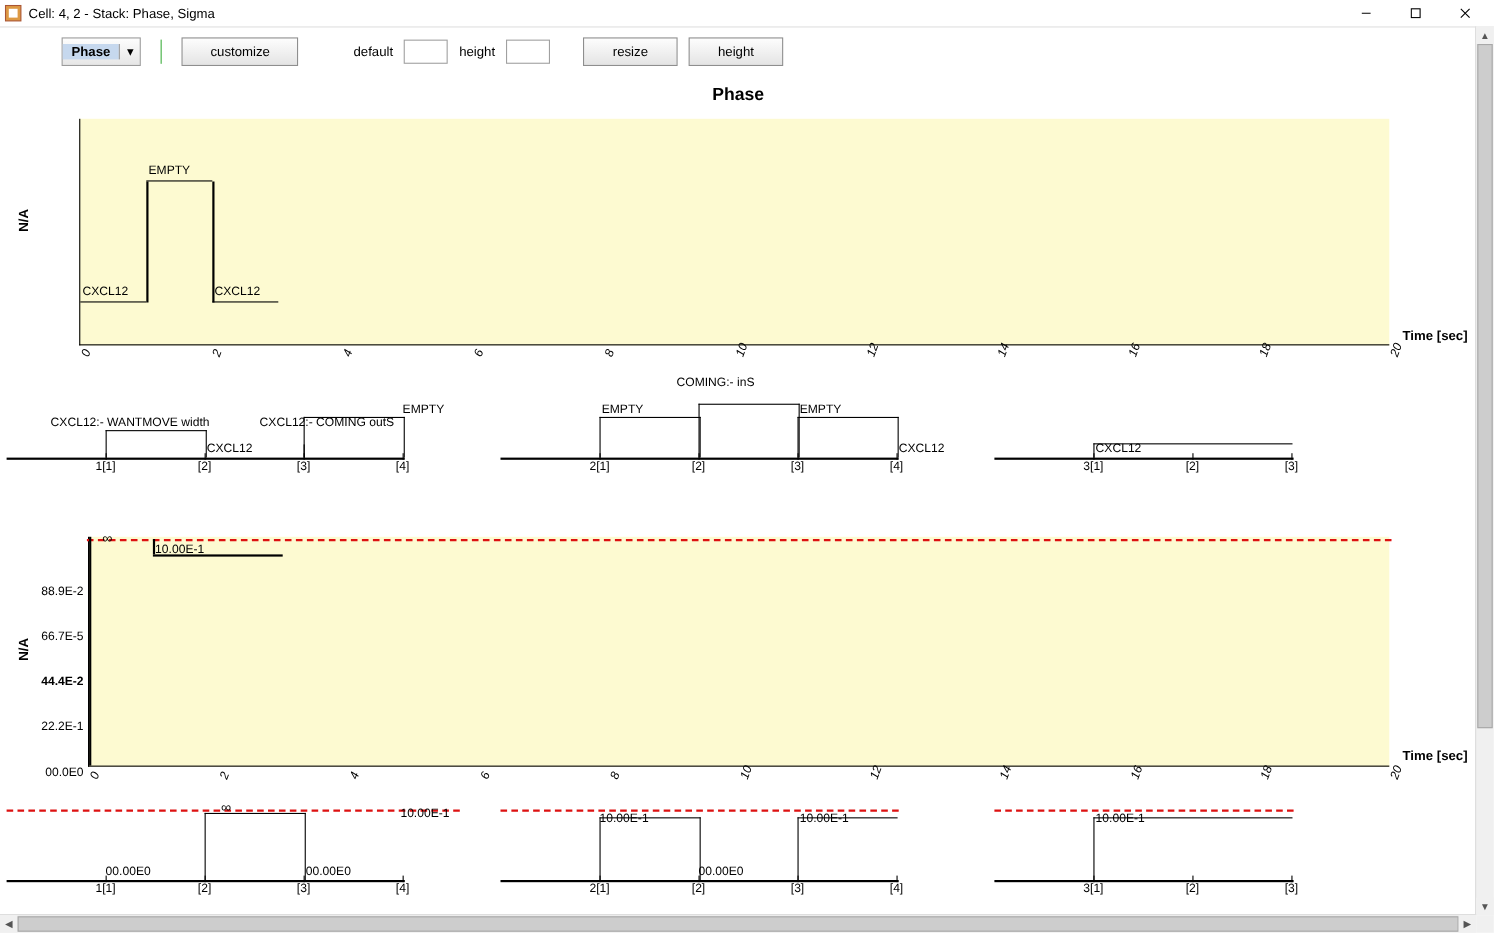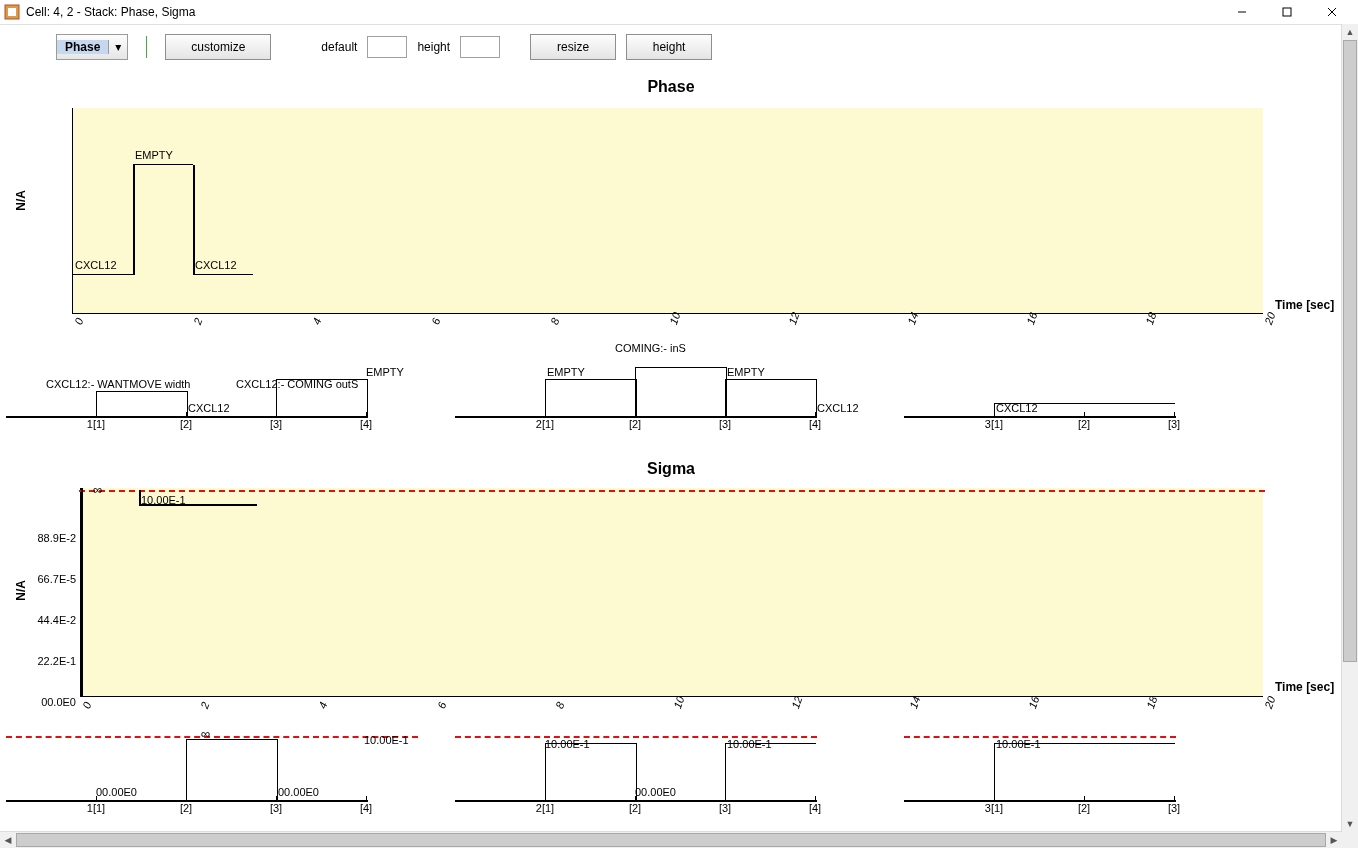--- a/index.html
+++ b/index.html
@@ -161,21 +161,20 @@
     <div class="vtick" style="left:90px"></div>
       <div class="vtick" style="left:180px"></div>
       <div class="vtick" style="left:270px"></div>
     <div class="tick" style="left:90px">3[1]</div>
     <div class="tick" style="left:180px">[2]</div>
     <div class="tick" style="left:270px">[3]</div>
     <div class="seg" style="left:90px;width:180px;bottom:14px;height:12px;border-right:none"></div>
     <div class="lab" style="left:92px;bottom:16px">CXCL12</div>
   </div>
 
-  <div class="chart-title" style="position:absolute;top:400px;left:0;right:0">Sigma</div>
   <div class="axislabel-y" style="top:520px;left:14px">N/A</div>
 
   <div class="plot" style="left:80px;top:428px;width:1182px;height:208px">
     <div class="dash-red" style="left:-2px;right:-2px;top:2px"></div>
     <div class="ann" style="left:12px;top:-6px;font-size:13px">∞</div>
 
     <div class="step-line" style="left:0px;top:0;width:1.5px;height:208px"></div>
     <div class="step-line" style="left:58px;top:16px;width:1.5px;height:0"></div>
     <div class="step-line" style="left:58px;top:16px;width:118px;height:1.5px"></div>
     <div class="step-line" style="left:58px;top:2px;width:1.5px;height:14px"></div>
@@ -252,16 +251,16 @@
     <div class="tick-x" style="left: 434.6px; top: 646px;">6</div>
     <div class="tick-x" style="left: 552.8px; top: 646px;">8</div>
     <div class="tick-x" style="left: 671px; top: 646px;">10</div>
     <div class="tick-x" style="left: 789.2px; top: 646px;">12</div>
     <div class="tick-x" style="left: 907.4px; top: 646px;">14</div>
     <div class="tick-x" style="left: 1025.6px; top: 646px;">16</div>
     <div class="tick-x" style="left: 1143.8px; top: 646px;">18</div>
     <div class="tick-x" style="left: 1262px; top: 646px;">20</div>
     <div class="tick-y" style="left: 24px; width: 52px; top: 636px;">00.0E0</div>
     <div class="tick-y" style="left: 24px; width: 52px; top: 595px;">22.2E-1</div>
-    <div class="tick-y" style="left: 24px; width: 52px; top: 554px;">44.4E-2</div>
+    <div class="tick-y" style="left: 24px; width: 52px; top: 554px; font-weight: bold;">44.4E-2</div>
     <div class="tick-y" style="left: 24px; width: 52px; top: 513px;">66.7E-5</div>
     <div class="tick-y" style="left: 24px; width: 52px; top: 472px;">88.9E-2</div>
   </div>
 
 </body></html>

